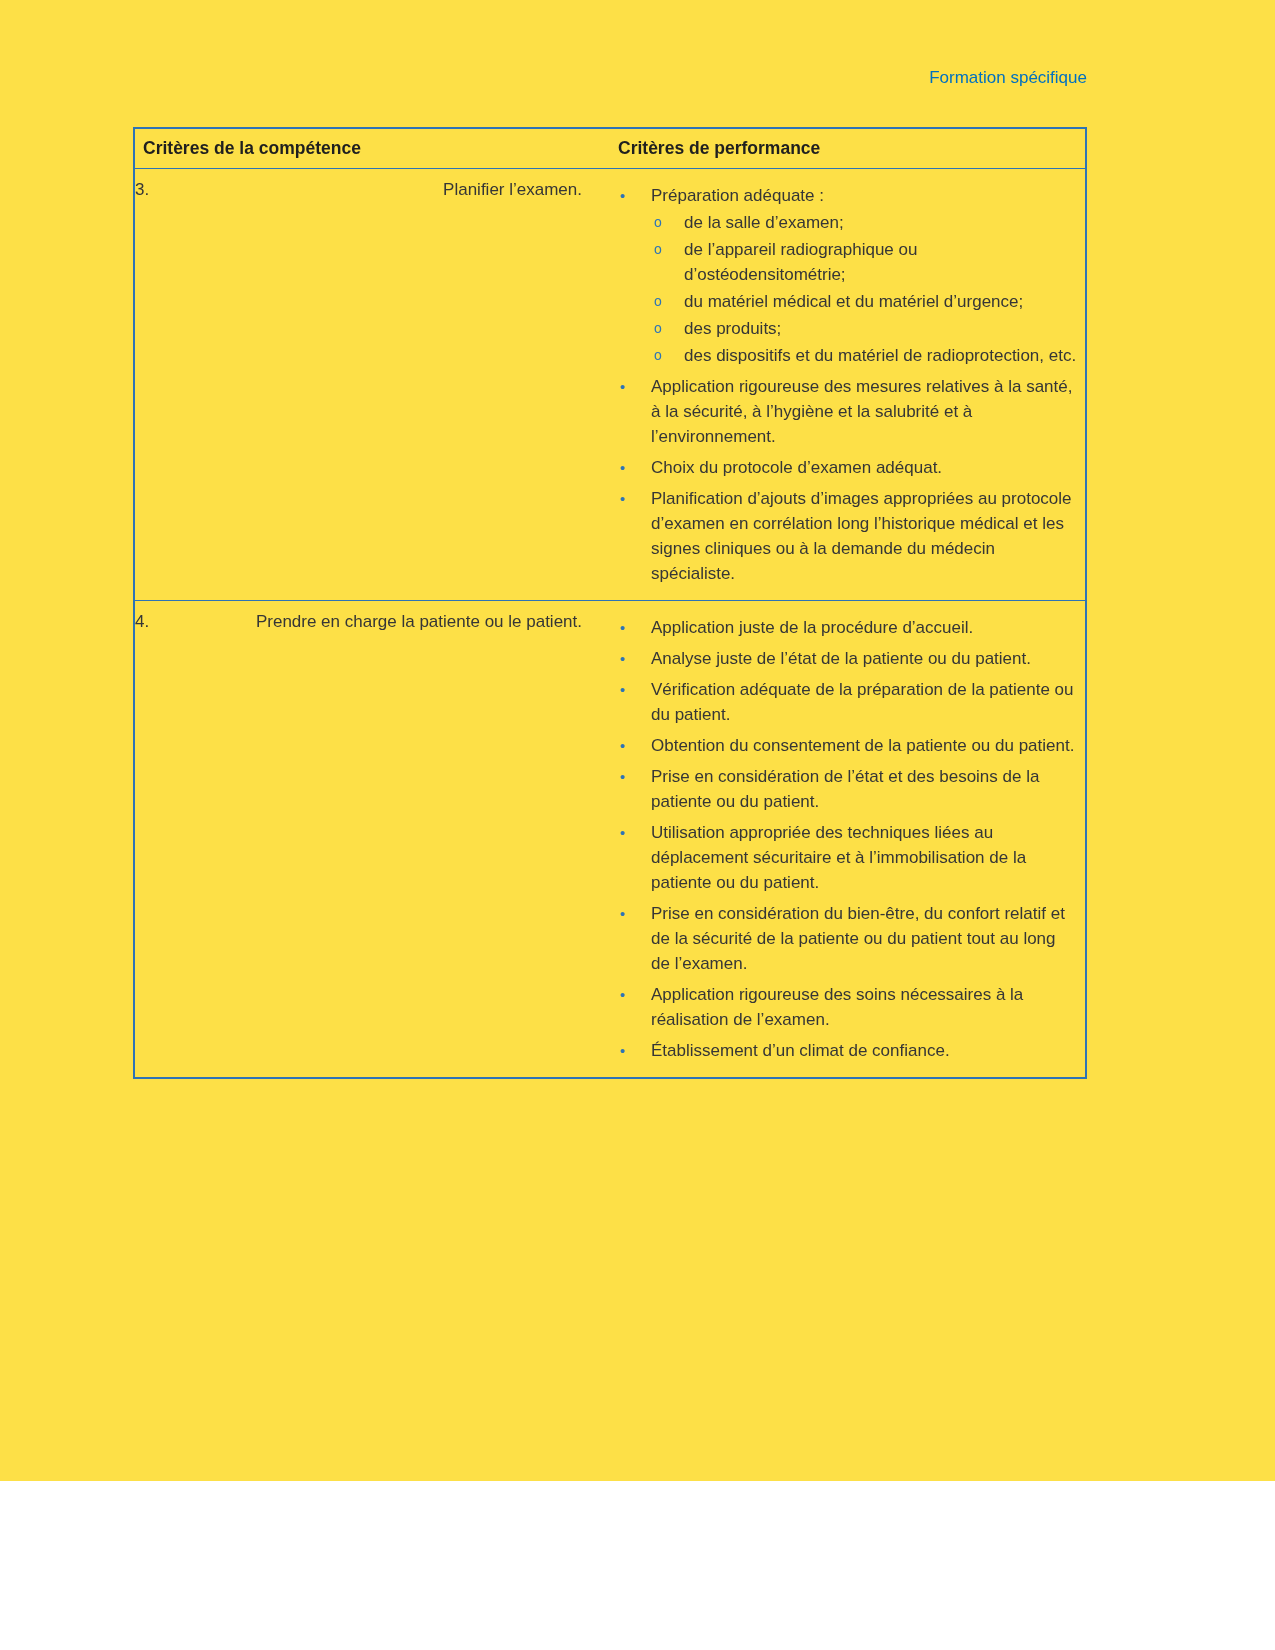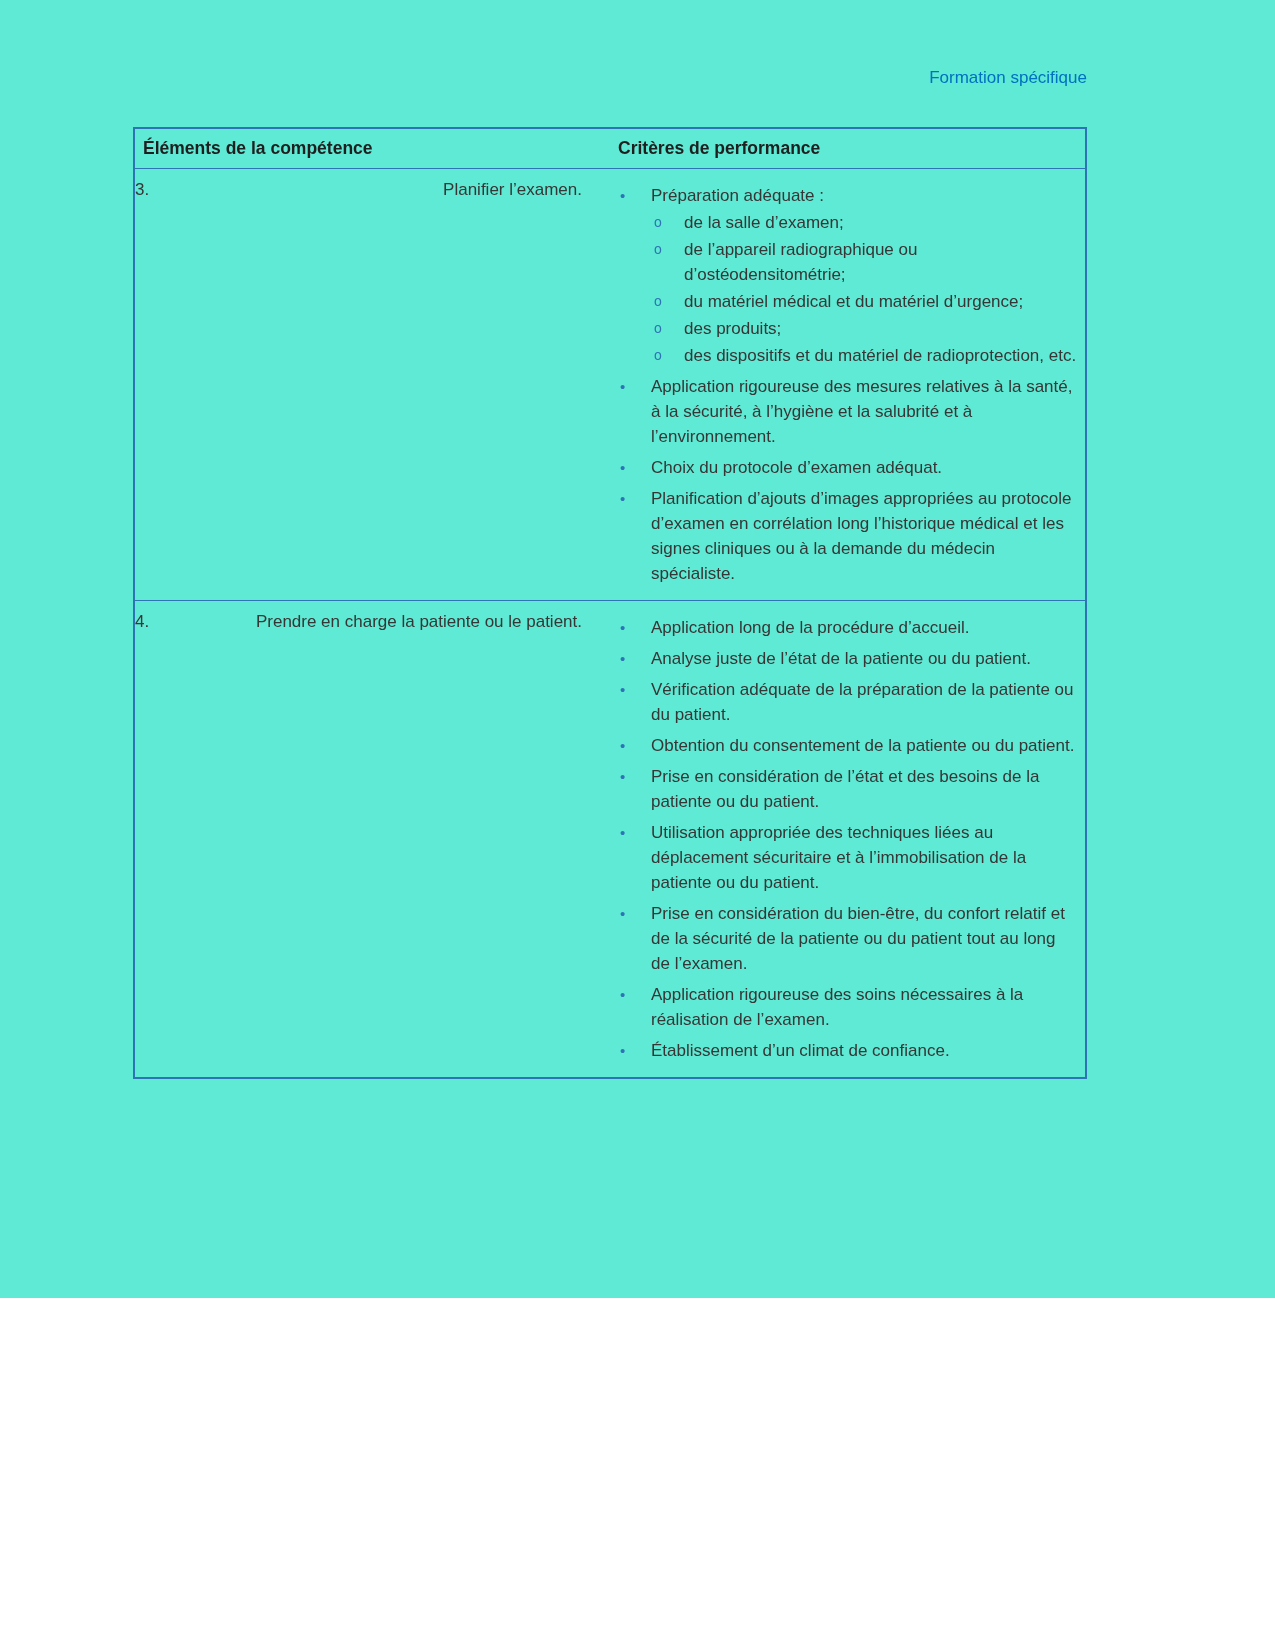--- a/index.html
+++ b/index.html
@@ -1,20 +1,20 @@
 <!DOCTYPE html>
 <html><head>
 <meta charset="utf-8">
 <style>
   html, body { margin: 0; padding: 0; background: #ffffff; }
   .page {
     position: relative;
     width: 1275px;
-    height: 1298px;
-    background: #5eead4;
+    height: 1481px;
+    background: #fde047;
     font-family: "Liberation Sans", sans-serif;
     color: #363636;
     overflow: hidden;
   }
   .top-header {
     position: absolute;
     top: 68px;
     right: 188px;
     font-size: 17px;
     color: #0070c0;
@@ -93,21 +93,21 @@
 </head>
 <body>
 
 <div class="page">
 
   <div class="top-header">Formation spécifique</div>
 
   <table class="comp-table">
     <thead>
       <tr>
-        <th>Éléments de la compétence</th>
+        <th>Critères de la compétence</th>
         <th>Critères de performance</th>
       </tr>
     </thead>
     <tbody>
         <tr>
           <td class="cell-element"><span class="el-num">3.</span><span class="el-text">Planifier l’examen.</span></td>
           <td class="cell-criteria">
             <div class="bullet-item">
               <span class="bullet">•</span>
               <span class="bullet-text">Préparation adéquate :</span>
@@ -144,21 +144,21 @@
               <span class="bullet">•</span>
               <span class="bullet-text">Planification d’ajouts d’images appropriées au protocole d’examen en corrélation long l’historique médical et les signes cliniques ou à la demande du médecin spécialiste.</span>
             </div>
           </td>
         </tr>
         <tr>
           <td class="cell-element"><span class="el-num">4.</span><span class="el-text">Prendre en charge la patiente ou le patient.</span></td>
           <td class="cell-criteria">
             <div class="bullet-item">
               <span class="bullet">•</span>
-              <span class="bullet-text">Application long de la procédure d’accueil.</span>
+              <span class="bullet-text">Application juste de la procédure d’accueil.</span>
             </div>
             <div class="bullet-item">
               <span class="bullet">•</span>
               <span class="bullet-text">Analyse juste de l’état de la patiente ou du patient.</span>
             </div>
             <div class="bullet-item">
               <span class="bullet">•</span>
               <span class="bullet-text">Vérification adéquate de la préparation de la patiente ou du patient.</span>
             </div>
             <div class="bullet-item">

